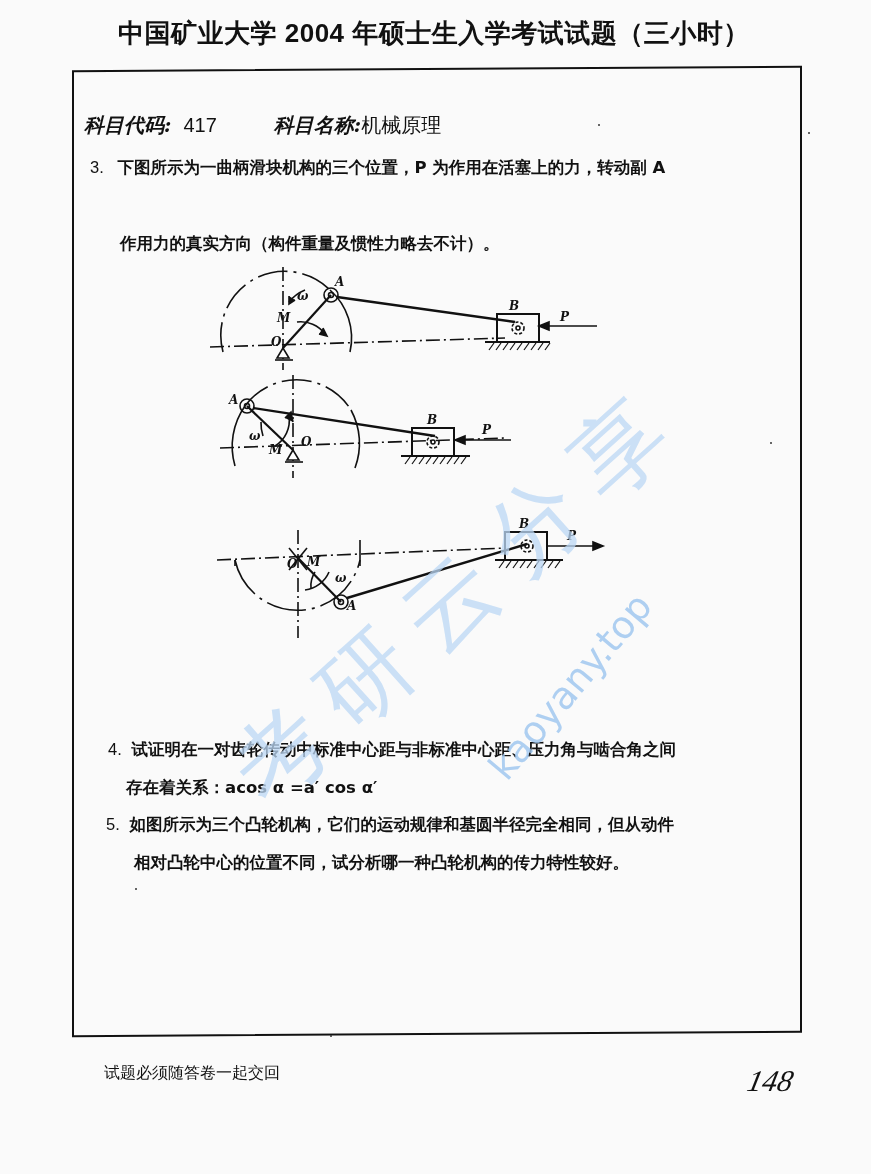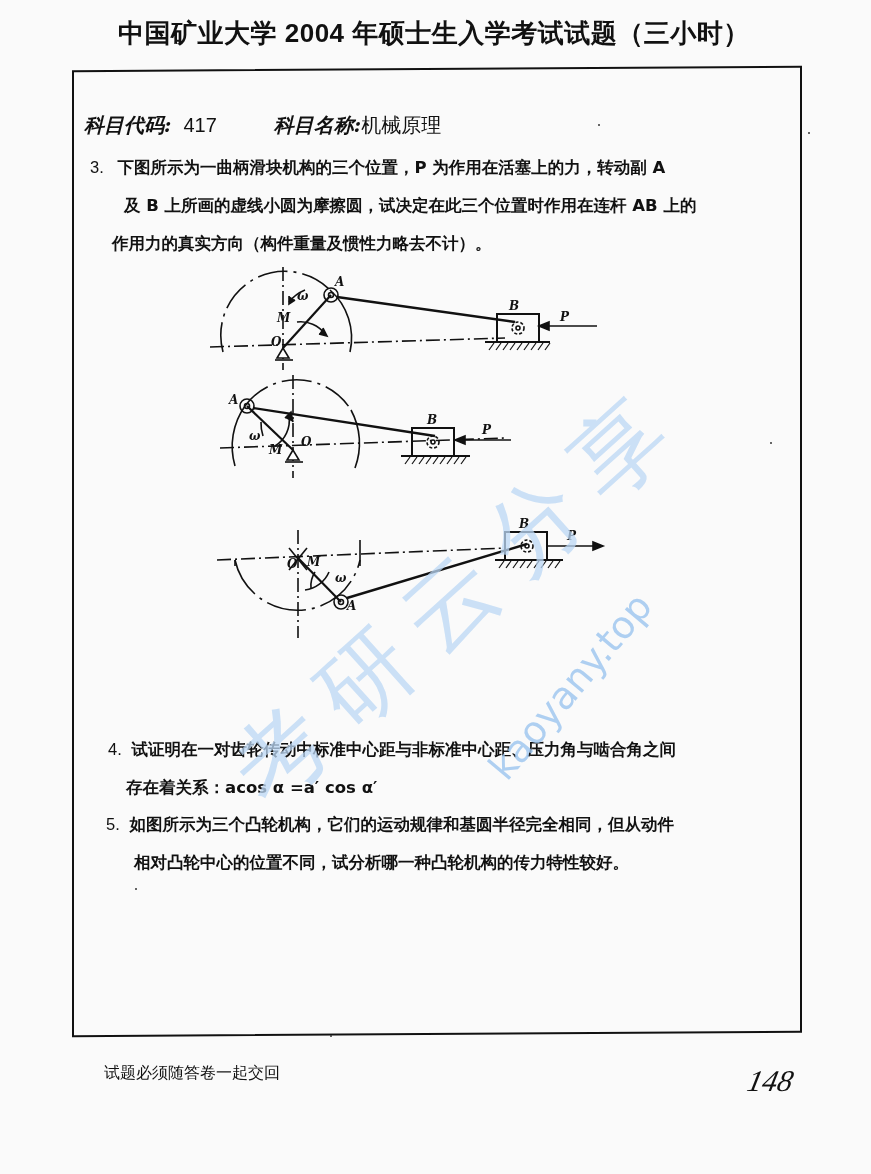--- a/index.html
+++ b/index.html
@@ -49,22 +49,22 @@
 
 <div class="frame"></div>
 
 <div class="subject-line">
   <span class="lbl">科目代码:</span><span class="val">417</span><span class="lbl">科目名称:</span><span class="name">机械原理</span>
 </div>
 
 <div class="q" style="left:90px; top:148px;">
   <span class="num">3.</span>
   <span style="margin-left:8px;">下图所示为一曲柄滑块机构的三个位置，P 为作用在活塞上的力，转动副 A</span><br>
-  <span style="margin-left:34px;">及 B 上所画的虚线小圆为摩擦圆，试决定在此三个位置时作用在连杆 AB 上的</span><br>
-  <span style="margin-left:22px;">作用力的真实方向（构件重量及惯性力略去不计）。</span>
+  <br>
+  <span style="margin-left:30px;">作用力的真实方向（构件重量及惯性力略去不计）。</span>
 </div>
 
 <svg class="figure" style="left:205px; top:262px;" width="400" height="110" viewBox="0 0 400 110">
   <g stroke="#111" fill="none" stroke-width="1.6">
     <line x1="5" y1="85" x2="300" y2="76" stroke-dasharray="14,4,2,4"></line>
     <line x1="78" y1="5" x2="78" y2="108" stroke-dasharray="14,4,2,4"></line>
     <path d="M 18 90 A 64 64 0 0 1 125 28" stroke-dasharray="30,6,3,6"></path>
     <path d="M 125 28 A 64 64 0 0 1 145 90"></path>
     <line x1="78" y1="86" x2="126" y2="33" stroke-width="2.2"></line>
     <circle cx="126" cy="33" r="7"></circle>

